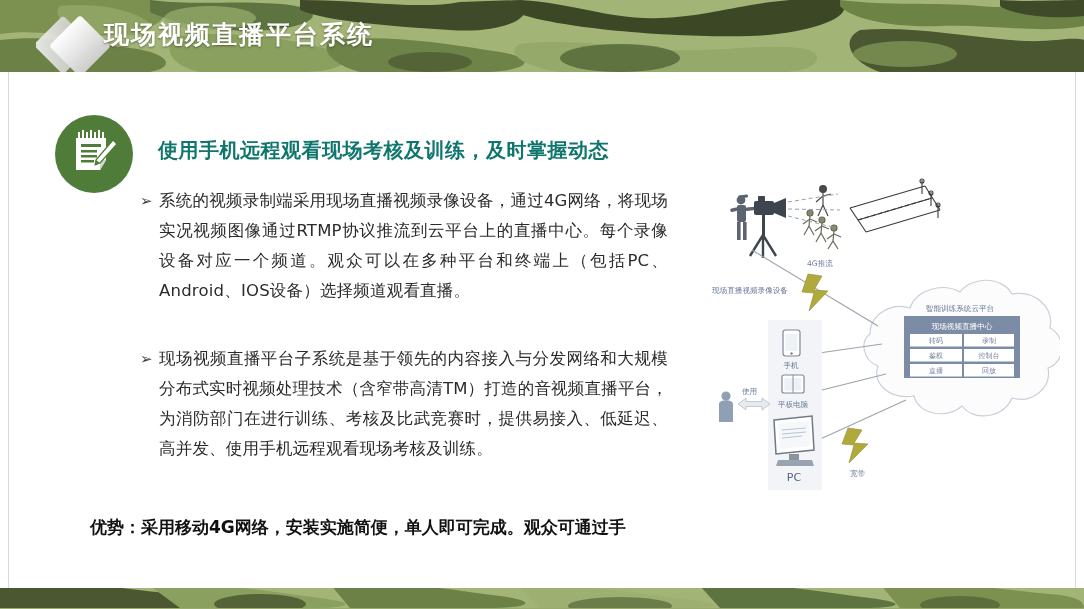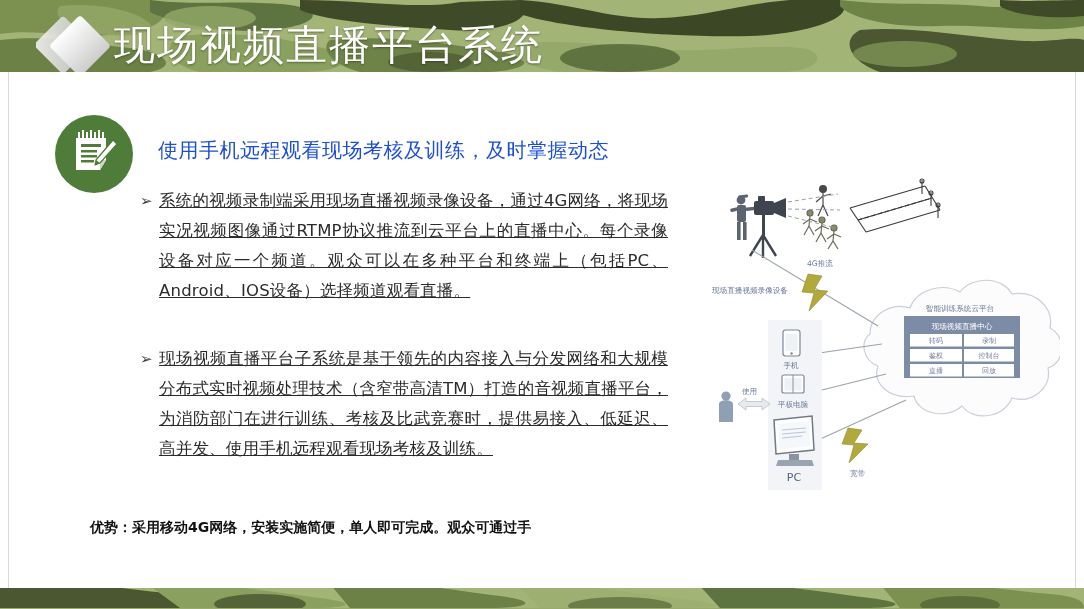--- a/index.html
+++ b/index.html
@@ -34,24 +34,24 @@
     position: absolute;
     left: 36px;
     top: 6px;
     width: 80px;
     height: 80px;
     pointer-events: none;
   }
 
   #slide-title {
     position: absolute;
-    left: 114px;
+    left: 104px;
     top: 18px;
-    font-size: 41px;
-    font-weight: normal;
+    font-size: 25px;
+    font-weight: bold;
     color: #ffffff;
     letter-spacing: 2px;
     text-shadow: 0 1px 2px rgba(40,50,20,0.55);
     white-space: nowrap;
   }
 
   
   #body-area {
     position: absolute;
     left: 8px;
@@ -87,22 +87,22 @@
     background: #4f7c39;
   }
   #icon-circle svg { position: absolute; left: 17px; top: 15px; }
 
   
   #section-heading {
     position: absolute;
     left: 158px;
     top: 137px;
     font-size: 20px;
-    font-weight: normal;
-    color: #1d4ed8;
+    font-weight: bold;
+    color: #0f766e;
     letter-spacing: 0.5px;
     white-space: nowrap;
     text-align: center;
   }
 
   
   .bullet-block {
     position: absolute;
     left: 140px;
     width: 528px;
@@ -118,32 +118,31 @@
   .bullet-block .arrow {
     flex: 0 0 auto;
     width: 19px;
     font-size: 15px;
     color: #3c3c3c;
     line-height: 30px;
   }
   .bullet-block .btext {
     flex: 1 1 auto;
     text-align: justify;
-    text-decoration: underline;
   }
   #bullet-1 { top: 186px; }
   #bullet-2 { top: 344px; }
 
   
   #advantage {
     position: absolute;
     left: 90px;
     top: 512px;
     width: 580px;
-    font-size: 14px;
+    font-size: 17px;
     font-weight: bold;
     color: #111111;
     line-height: 30px;
   }
   #advantage .adv-line2 {
     padding-left: 48px;
   }
 
   
   #diagram {

